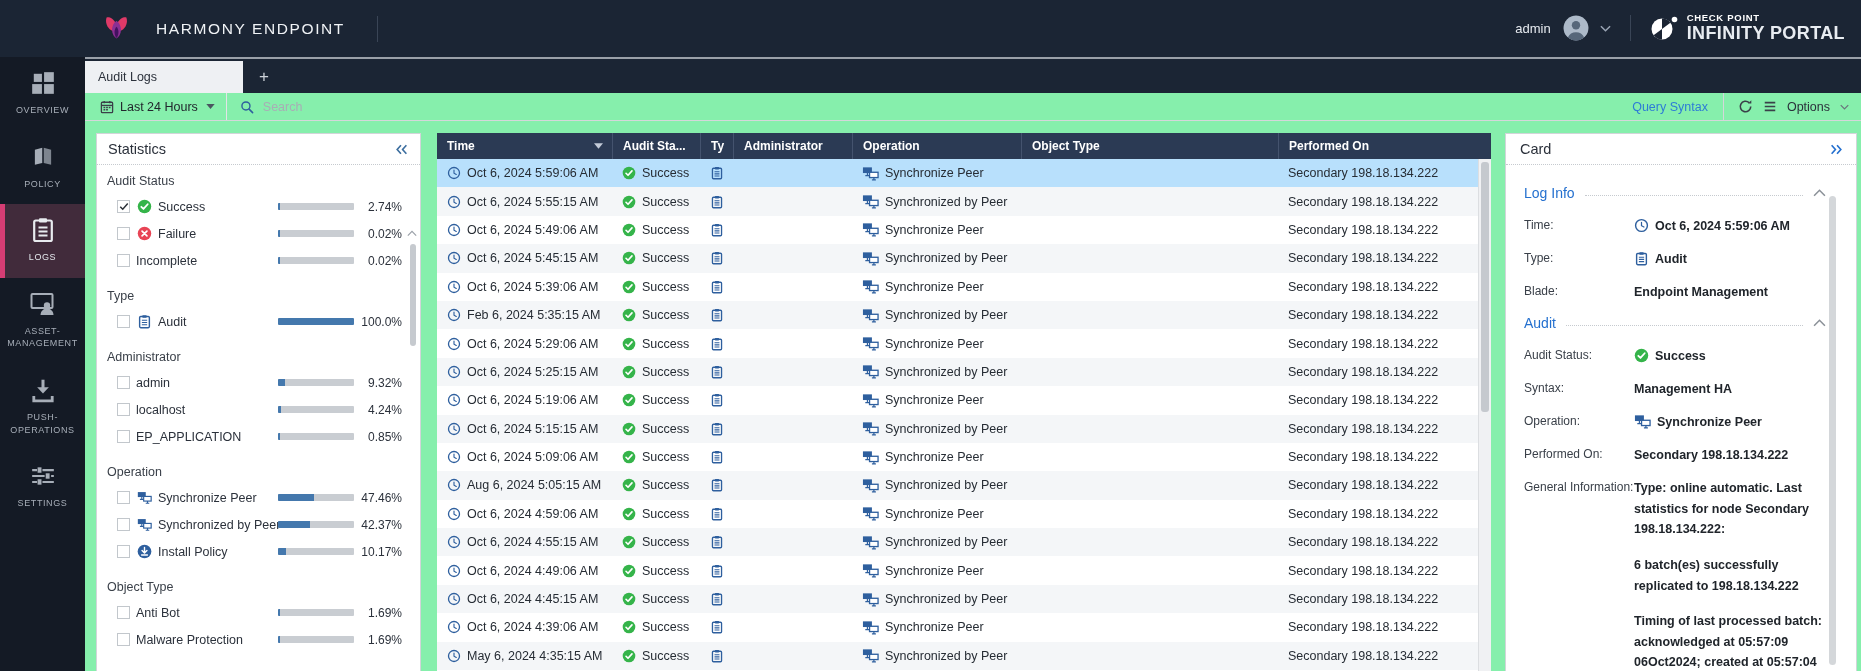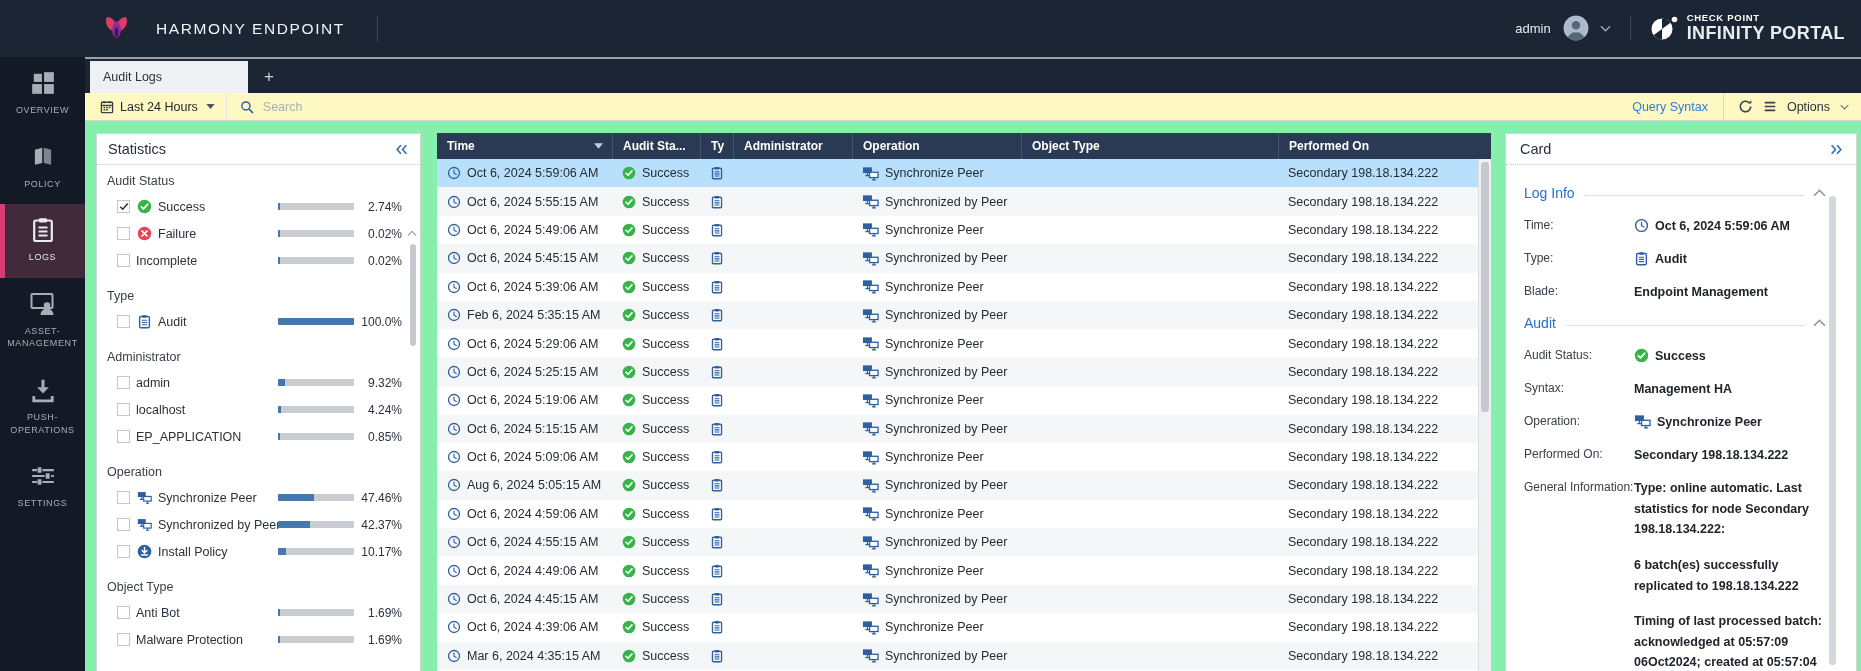--- a/index.html
+++ b/index.html
@@ -22,24 +22,24 @@
 .brand-large{color:#e8ecf1;font-size:18px;letter-spacing:.4px;font-weight:700}
 
 .sidebar{position:absolute;left:0;top:57px;width:85px;bottom:0;background:#141a25;display:flex;flex-direction:column;z-index:5}
 .sb-item{display:flex;flex-direction:column;align-items:center;justify-content:center;padding:13px 2px 14px;gap:8px;cursor:pointer;color:#a7aeb8}
 .sb-icon{width:26px;height:26px}
 .sb-label{font-size:9px;letter-spacing:.6px;text-align:center;white-space:pre-line;line-height:1.4;color:#a7aeb8}
 .sb-item.active{background:#412b3b;box-shadow:inset 5px 0 0 #d63d74;color:#e8ebef}
 .sb-item.active .sb-label{color:#e4e8ed}
 
 .tabrow{position:absolute;left:85px;top:57px;right:0;height:36px;background:#1b2534;border-top:2px solid #9aa0a8;display:flex;align-items:flex-end;z-index:4}
-.tab{height:32px;width:158px;margin-left:5px;background:#eef0f3;color:#2b313b;font-size:12.5px;display:flex;align-items:center;padding-left:13px;cursor:pointer}
+.tab{height:32px;width:158px;background:#eef0f3;color:#2b313b;font-size:12.5px;display:flex;align-items:center;padding-left:13px;cursor:pointer}
 .tab-add{width:42px;height:32px;display:flex;align-items:center;justify-content:center;color:#cdd2d9;font-size:17px;cursor:pointer}
 
-.searchrow{position:absolute;left:85px;top:93px;right:0;height:28px;background:#fef9c3;border-bottom:1px solid #d4d7da;display:flex;align-items:center;z-index:4}
+.searchrow{position:absolute;left:85px;top:93px;right:0;height:28px;background:#86efac;border-bottom:1px solid #d4d7da;display:flex;align-items:center;z-index:4}
 .time-range{display:flex;align-items:center;gap:6px;padding:0 11px 0 15px;height:100%;border-right:1px solid #e2e4e7;cursor:pointer}
 .cal{width:14px;height:14px;color:#3a4049;flex:none}
 .time-range-label{font-size:12.5px;color:#22272d;white-space:nowrap}
 .dd-caret{width:9px;height:5px;color:#4a5560;margin-left:2px}
 .search-box{flex:1;display:flex;align-items:center;gap:9px;padding-left:13px;height:100%}
 .mag{width:14px;height:14px;color:#2e5f9e;flex:none}
 .search-input{border:none;outline:none;font-size:12.5px;color:#2b313b;width:400px;background:transparent}
 .search-input::placeholder{color:#a8aeb5}
 .query-syntax{color:#2e7cd6;font-size:12.5px;margin-right:15px;cursor:pointer;white-space:nowrap}
 .options-group{display:flex;align-items:center;height:100%;border-left:1px solid #d4d7da;padding:0 12px 0 14px;gap:10px;cursor:pointer}
@@ -1344,21 +1344,21 @@
           </div>
   </div>
         <div class="t-row">
     <div class="td col-time">
             <span class="cell-icon">
               <svg viewBox="0 0 16 16">
                 <circle cx="8" cy="8" r="6.3" fill="none" stroke="currentColor" stroke-width="1.5"></circle>
                 <path d="M8 4.6v3.6l2.6 1.4" fill="none" stroke="currentColor" stroke-width="1.3" stroke-linecap="round"></path>
               </svg>
             </span>
-            <span class="cell-text cell-time">Mar 6, 2024 4:35:15 AM</span>
+            <span class="cell-text cell-time">May 6, 2024 4:35:15 AM</span>
           </div>
     <div class="td col-status">
             <span class="cell-icon">
               <svg viewBox="0 0 16 16">
                 <circle cx="8" cy="8" r="7.2" fill="#35b44a"></circle>
                 <path d="M4.6 8.3l2.3 2.3 4.5-5" fill="none" stroke="#fff" stroke-width="1.9" stroke-linecap="round" stroke-linejoin="round"></path>
               </svg>
             </span>
             <span class="cell-text cell-status">Success</span>
           </div>

